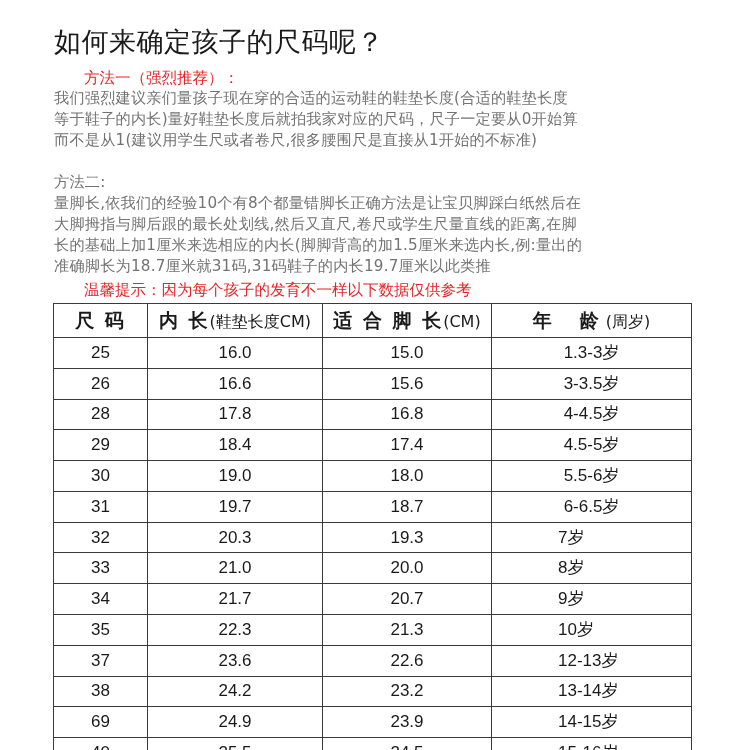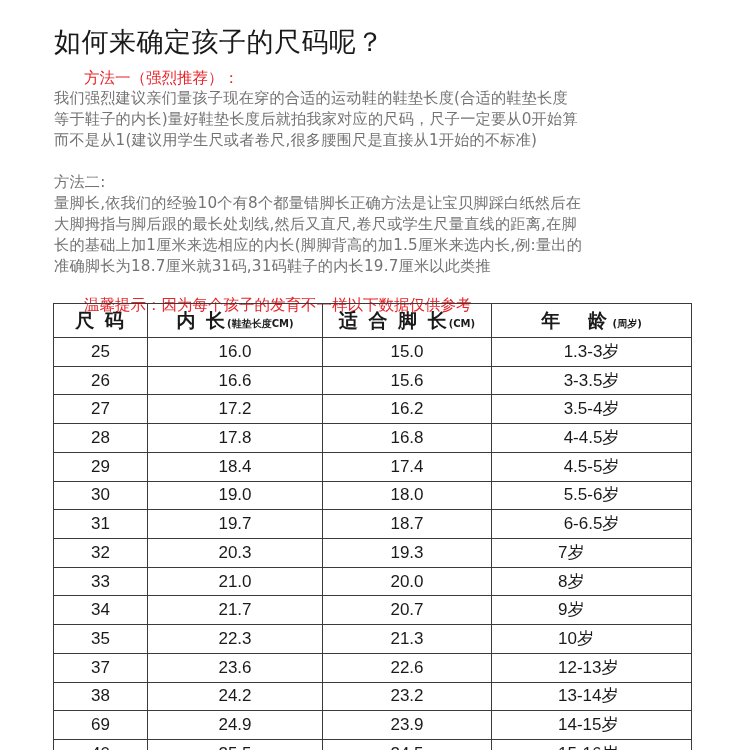--- a/index.html
+++ b/index.html
@@ -26,21 +26,21 @@
     font-family: "Liberation Sans", "DejaVu Sans", sans-serif;
     border: 1.5px solid #2a2a2a;
   }
   table.size-table th, table.size-table td {
     border: 1.2px solid #3a3a3a; padding: 0; text-align: center; color: #1a1a1a;
   }
   table.size-table th {
     height: 33px; font-size: 19px; font-weight: bold; letter-spacing: 2px;
     font-family: "DejaVu Sans", sans-serif;
   }
-  table.size-table th .unit { font-size: 10px; letter-spacing: 0; font-weight: bold; text-align: right; }
+  table.size-table th .unit { font-size: 16px; letter-spacing: 0; font-weight: normal; text-align: right; }
   table.size-table td { font-size: 17px; height: 22px; line-height: 22px; }
   table.size-table td.age { text-align: left; padding-left: 66px; }
   table.size-table tr.first td.age,
   table.size-table tr.upper td.age { text-align: center; padding-left: 0; }
   col.c1 { width: 94px; } col.c2 { width: 175px; } col.c3 { width: 169px; } col.c4 { width: 200px; }
 </style>
 </head>
 <body>
 
 <div class="title">如何来确定孩子的尺码呢？</div>
@@ -53,21 +53,21 @@
 </div>
 
 <div class="para" style="top:172px;">
   <span class="line">方法二:</span>
   <span class="line">量脚长,依我们的经验10个有8个都量错脚长正确方法是让宝贝脚踩白纸然后在</span>
   <span class="line">大脚拇指与脚后跟的最长处划线,然后又直尺,卷尺或学生尺量直线的距离,在脚</span>
   <span class="line">长的基础上加1厘米来选相应的内长(脚脚背高的加1.5厘米来选内长,例:量出的</span>
   <span class="line">准确脚长为18.7厘米就31码,31码鞋子的内长19.7厘米以此类推</span>
 </div>
 
-<div class="heading red" style="top:295px;">温馨提示：因为每个孩子的发育不一样以下数据仅供参考</div>
+<div class="heading red" style="top:280px;">温馨提示：因为每个孩子的发育不一样以下数据仅供参考</div>
 
 <table class="size-table">
   <colgroup>
       <col class="c1">
       <col class="c2">
       <col class="c3">
       <col class="c4">
     </colgroup>
   <thead>
     <tr>
@@ -82,26 +82,20 @@
         <td>25</td>
         <td>16.0</td>
         <td>15.0</td>
         <td class="age">1.3-3岁</td>
       </tr>
       <tr class="upper">
         <td>26</td>
         <td>16.6</td>
         <td>15.6</td>
         <td class="age">3-3.5岁</td>
-      </tr>
-      <tr class="upper">
-        <td>27</td>
-        <td>17.2</td>
-        <td>16.2</td>
-        <td class="age">3.5-4岁</td>
       </tr>
       <tr class="upper">
         <td>28</td>
         <td>17.8</td>
         <td>16.8</td>
         <td class="age">4-4.5岁</td>
       </tr>
       <tr class="upper">
         <td>29</td>
         <td>18.4</td>

